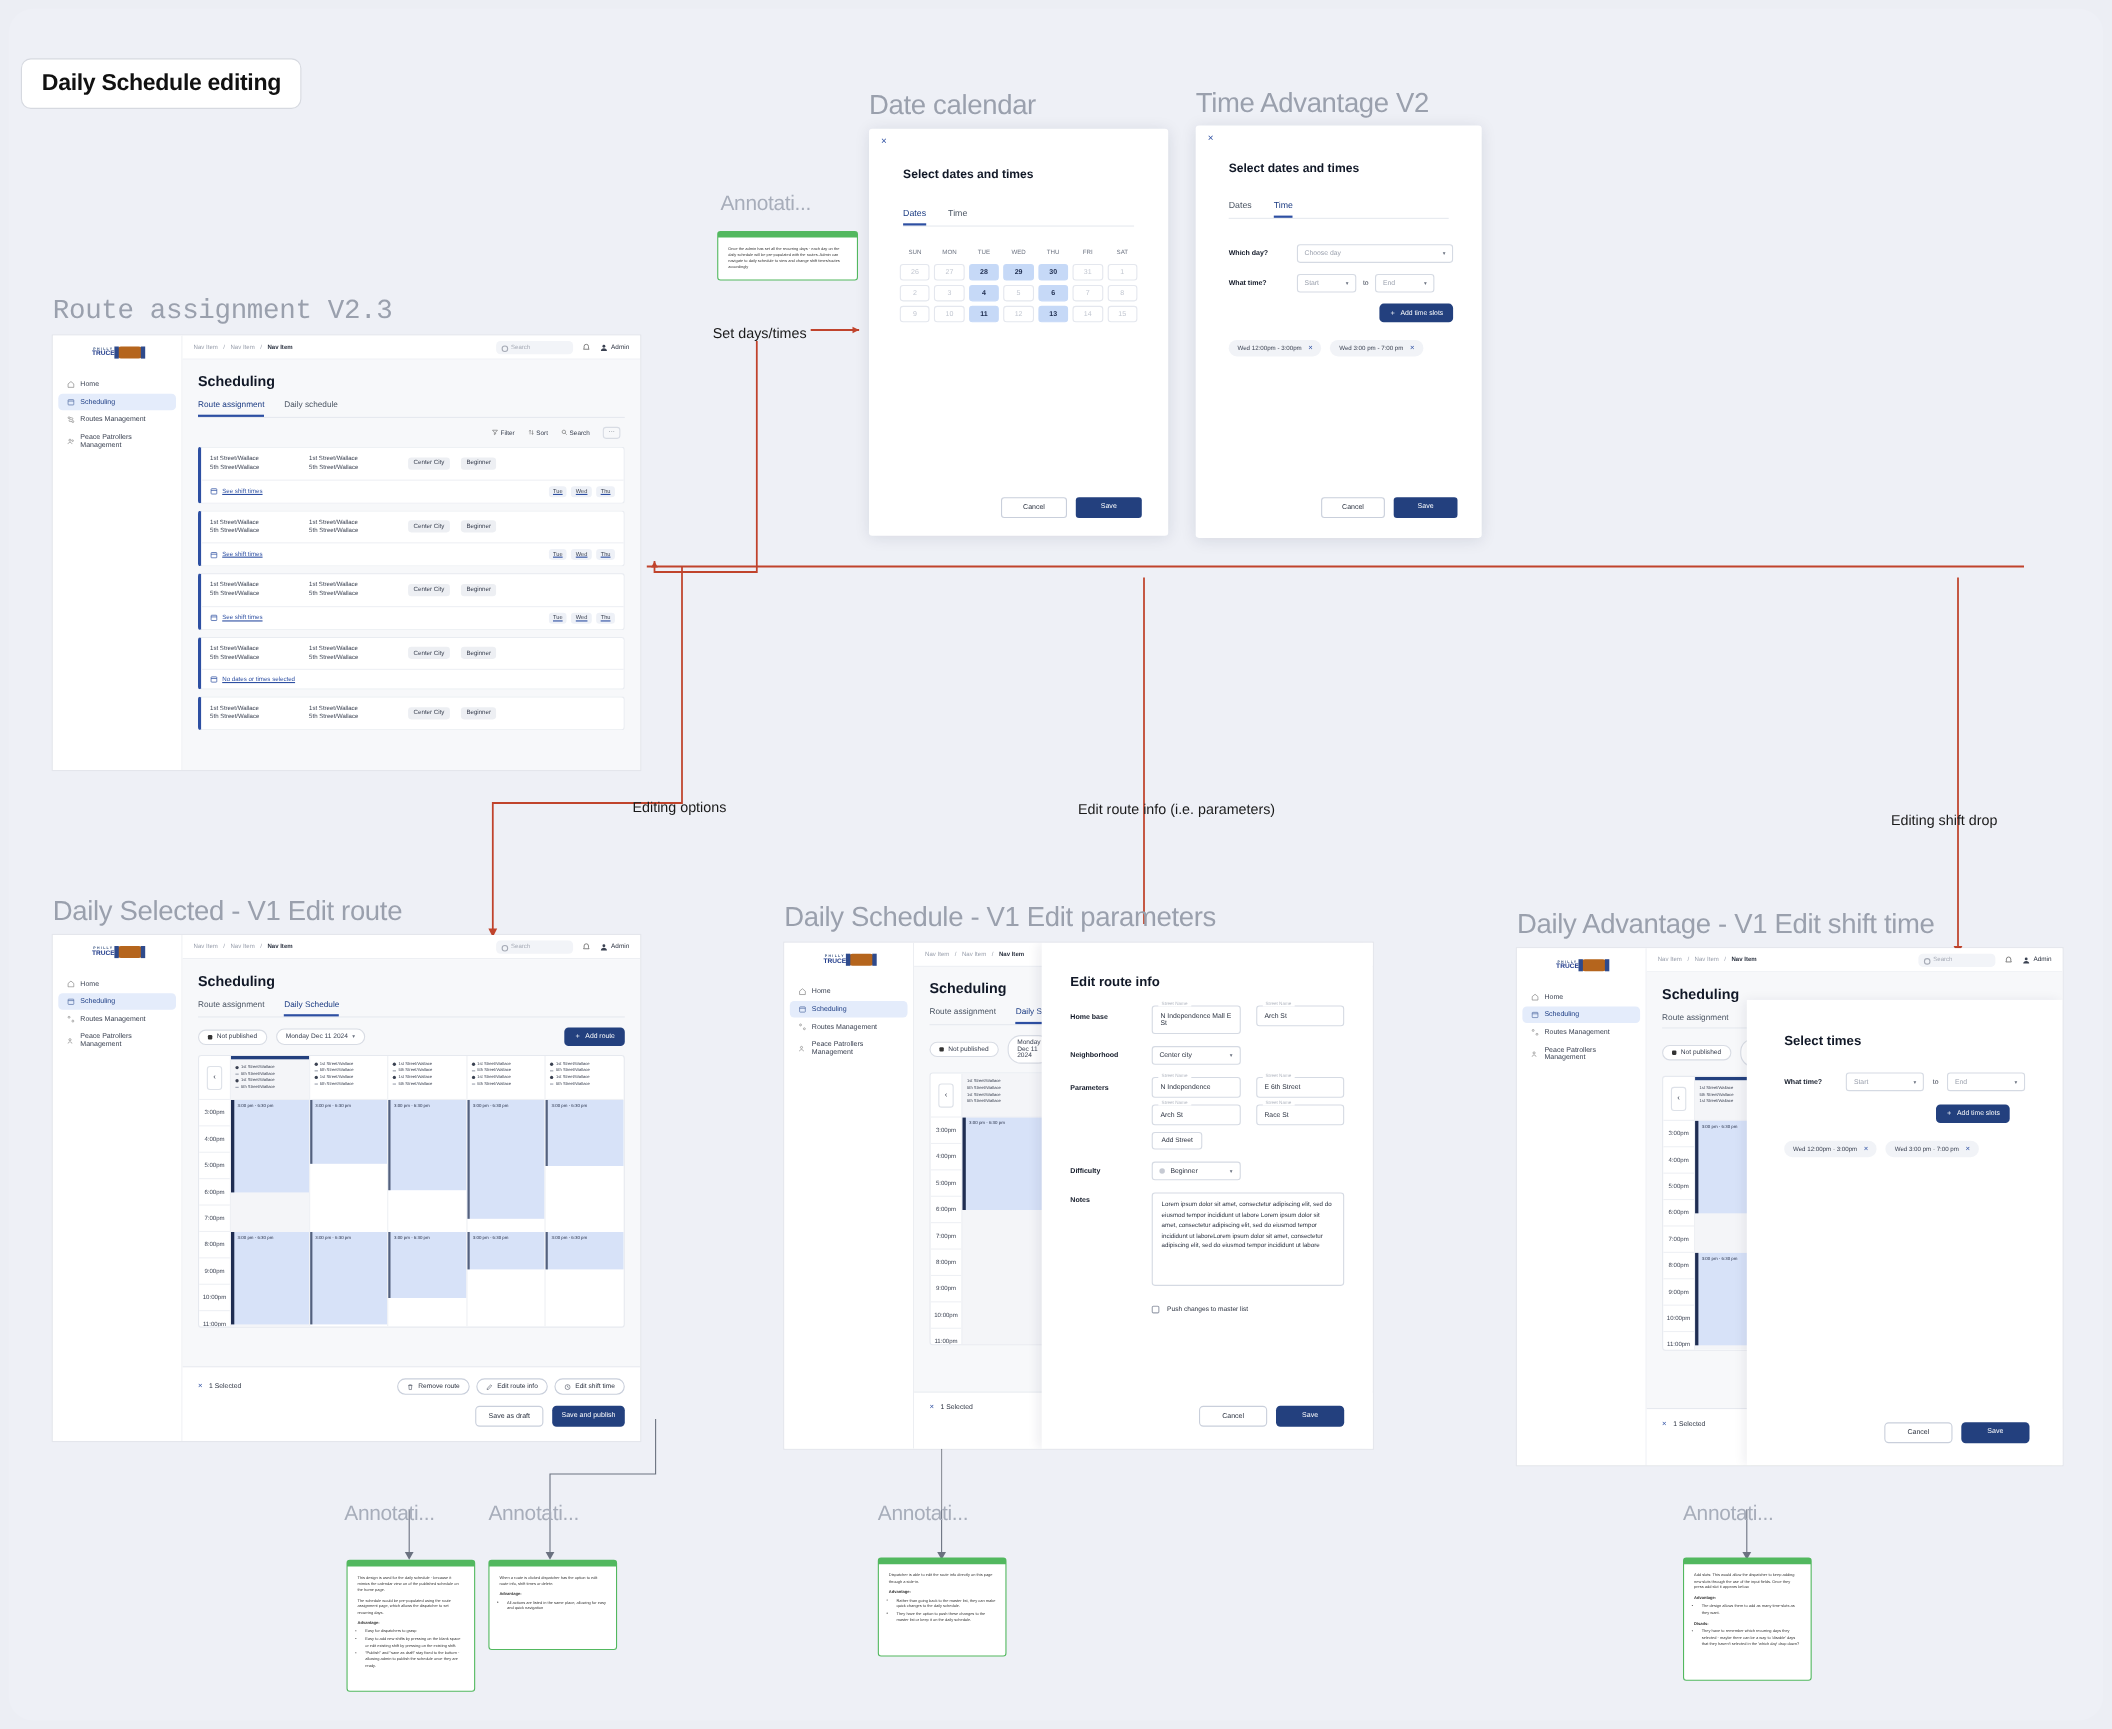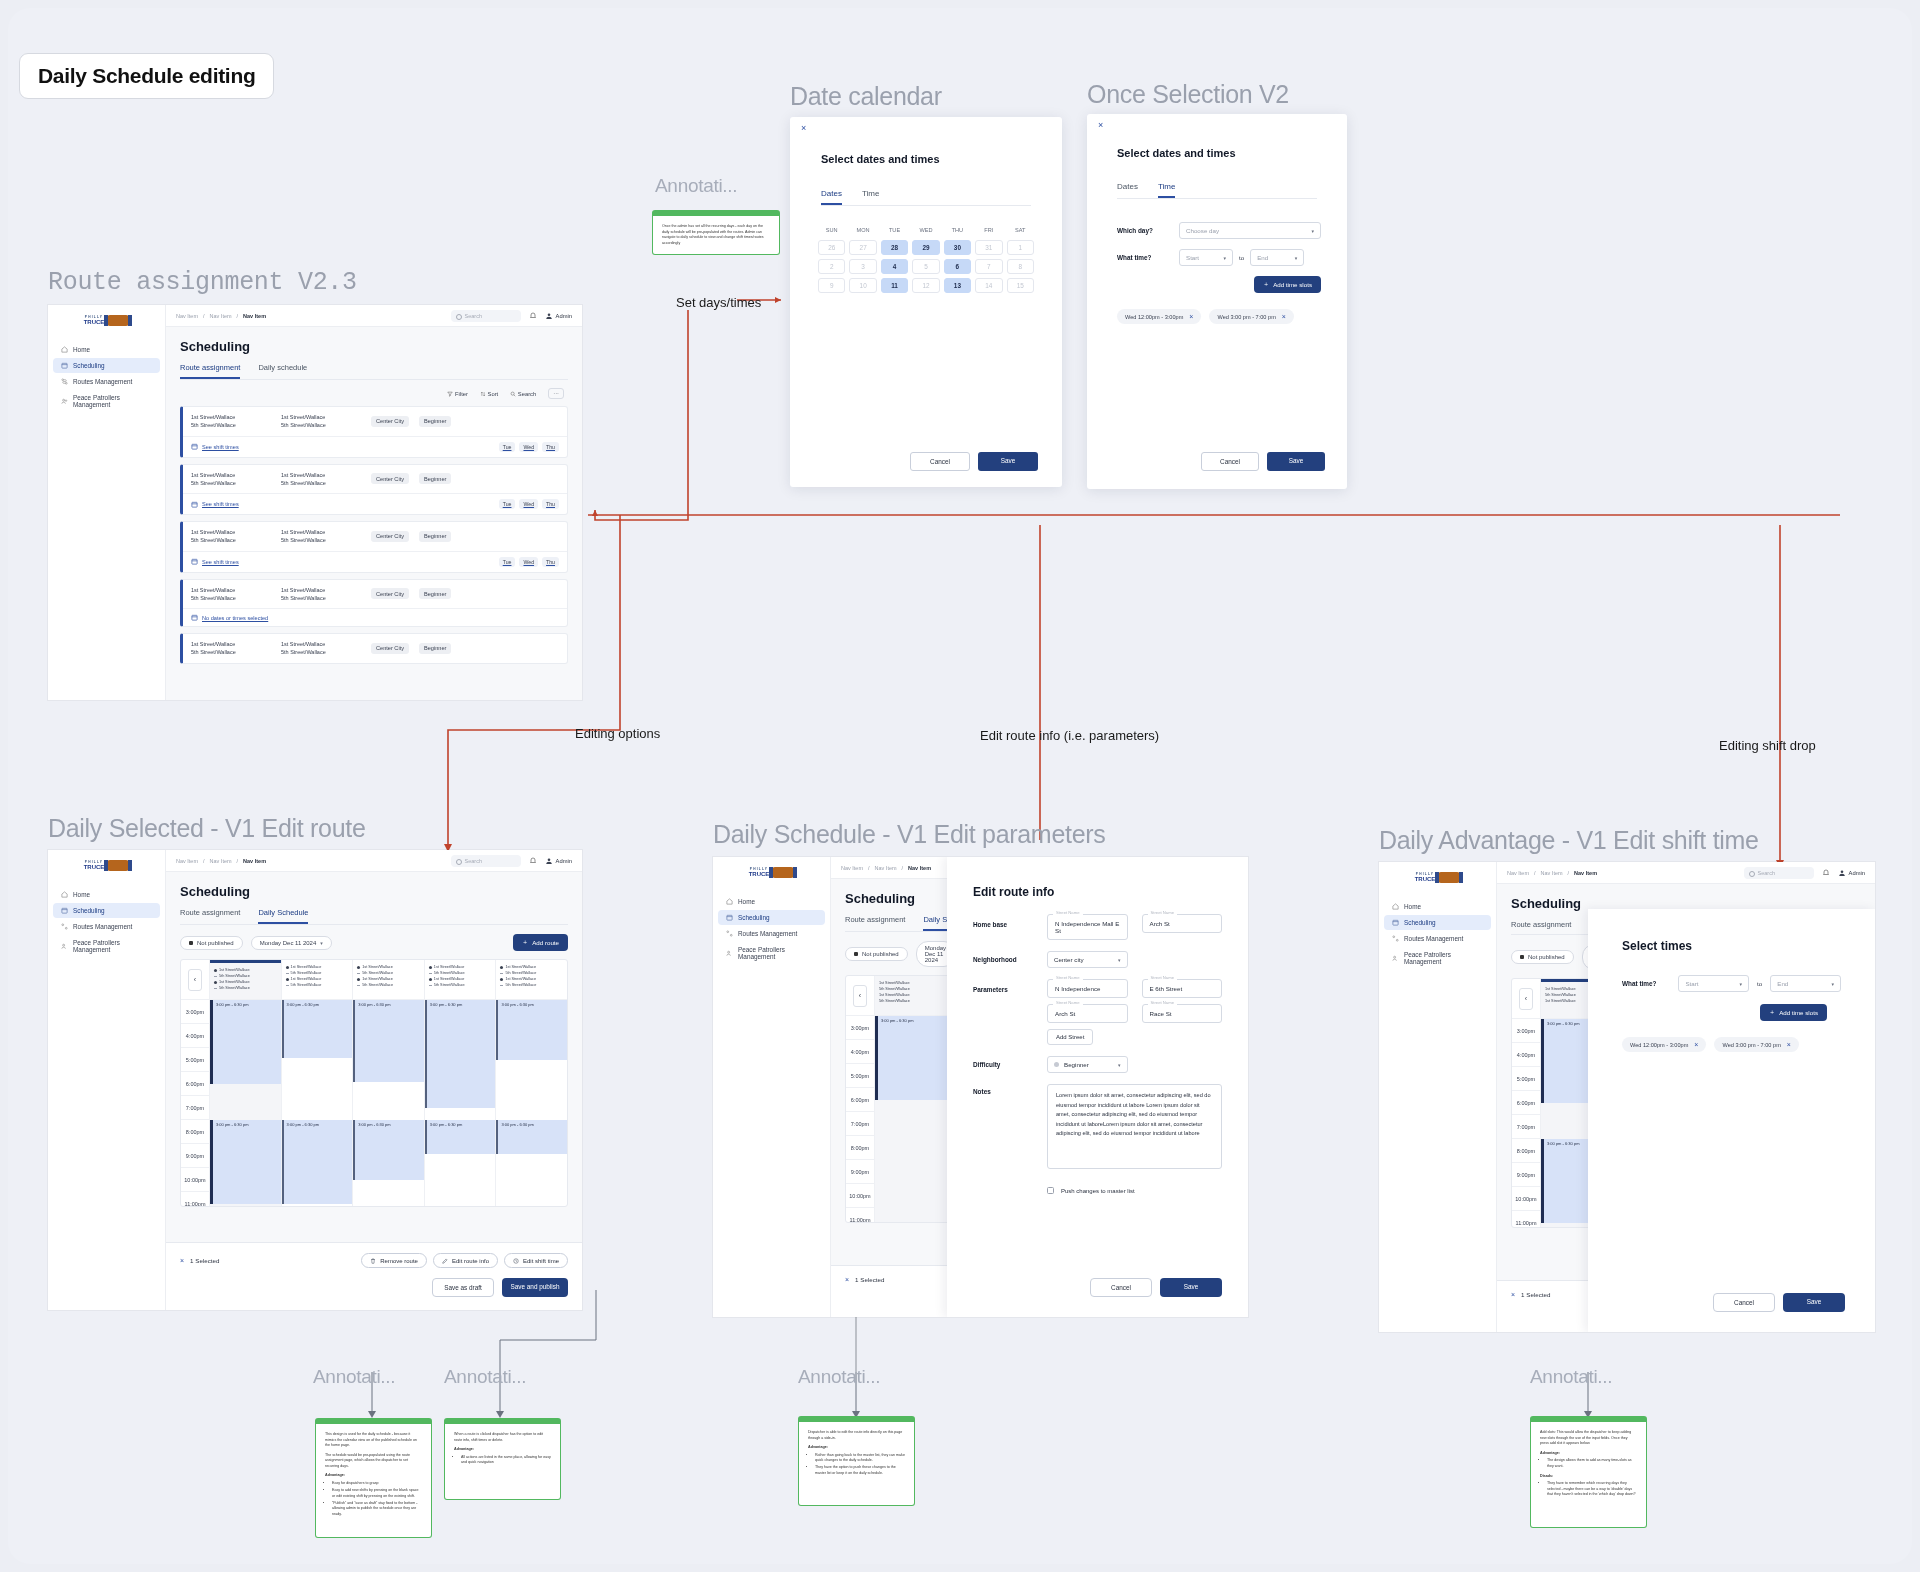--- a/index.html
+++ b/index.html
@@ -162,28 +162,28 @@
     <path d="M1588,1418 l-4,-7 h8 z" fill="#6b7280"></path>
 
     <path d="M596,1290 L596,1340 L500,1340 L500,1372" stroke="#6b7280" stroke-width="1" fill="none"></path>
 
     <path d="M860,1185 L948,1185" stroke="#8b9098" stroke-width="1" fill="none"></path>
     <path d="M860,1185 L860,1300 L856,1300 L856,1372" stroke="#8b9098" stroke-width="1" fill="none"></path>
 
     <path d="M1750,1135 L1750,1265 L1590,1265 L1590,1300" stroke="#8b9098" stroke-width="1" fill="none"></path>
   </svg>
 
-  <div class="clabel" style="left:676px;top:295px;">Set days/times</div>
+  <div class="clabel" style="left:648px;top:295px;">Set days/times</div>
   <div class="clabel" style="left:575px;top:726px;">Editing options</div>
   <div class="clabel" style="left:935px;top:728px;margin-left:45px;">Edit route info (i.e. parameters)</div>
   <div class="clabel" style="left:1719px;top:738px;">Editing shift drop</div>
 
   <div class="sec-h" style="left:48px;top:268px;font-family:Liberation Mono, monospace;">Route assignment V2.3</div>
   <div class="sec-h" style="left:790px;top:82px;">Date calendar</div>
-  <div class="sec-h" style="left:1087px;top:80px;">Once Selection V2</div>
+  <div class="sec-h" style="left:1087px;top:80px;">Time Advantage V2</div>
   <div class="sec-h" style="left:48px;top:814px;">Daily Selected - V1 Edit route</div>
   <div class="sec-h" style="left:713px;top:820px;">Daily Schedule - V1 Edit parameters</div>
   <div class="sec-h" style="left:1379px;top:826px;">Daily Advantage - V1 Edit shift time</div>
 
   <div class="screen" style="left:48px;top:305px;width:534px;height:395px;">
 
     <div class="app-side" style="width:118px;">
       <div class="logo">
         <div class="logo-txt"><span class="sm">PHILLY</span><span>TRUCE</span></div>
         <div class="handshake"></div>

